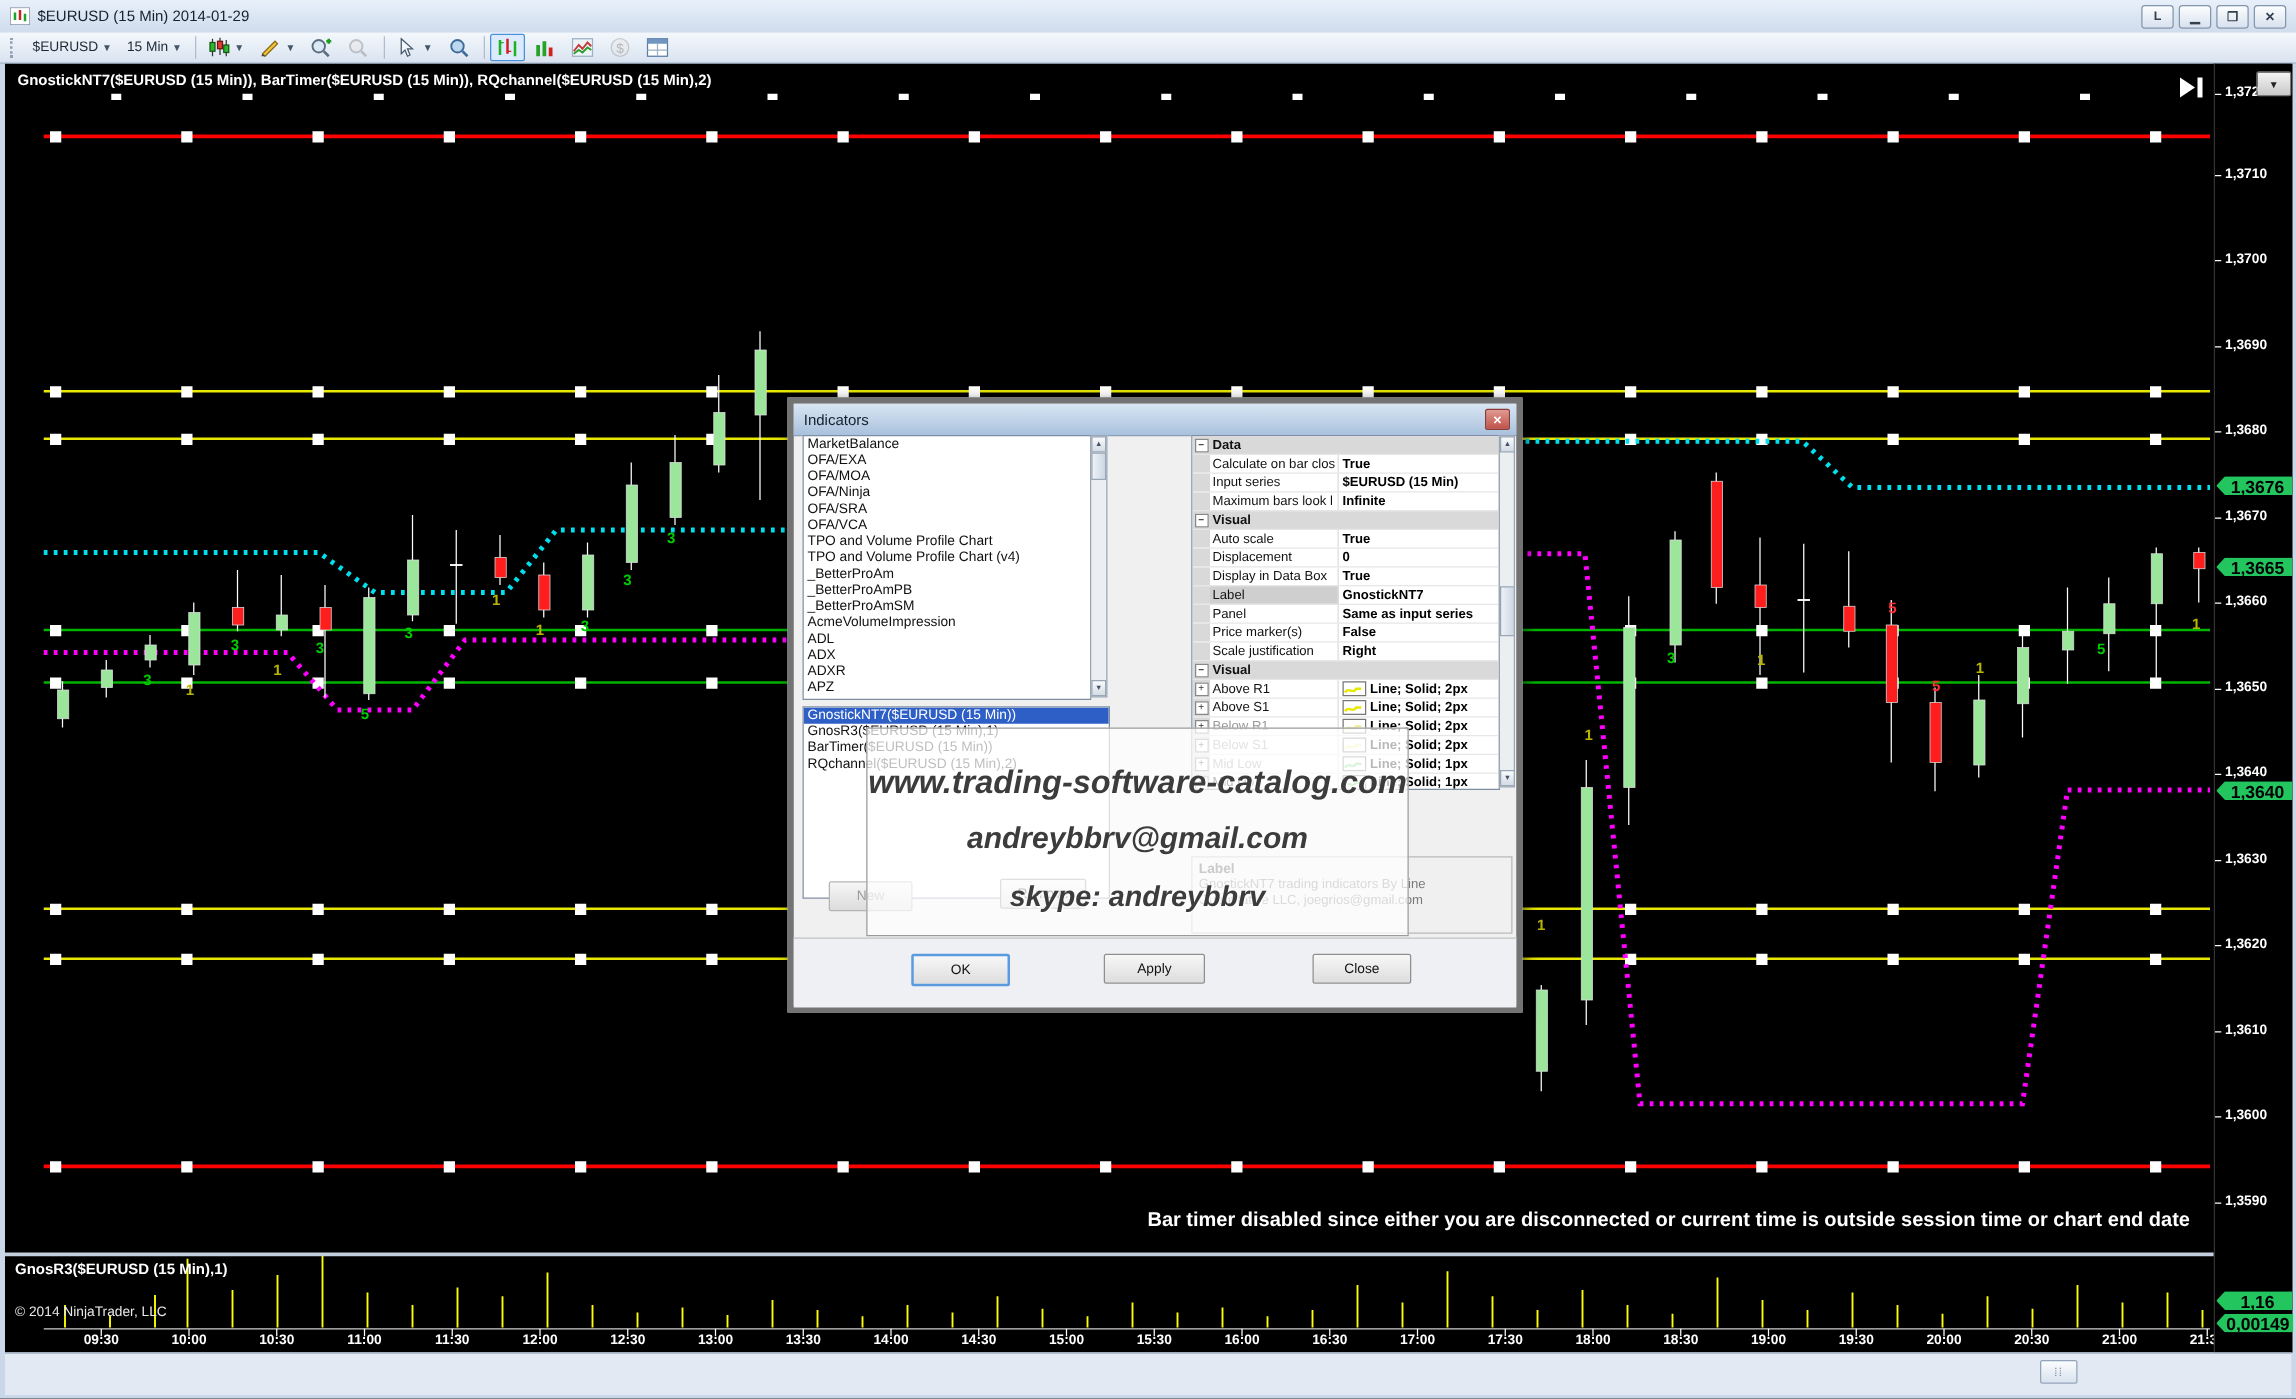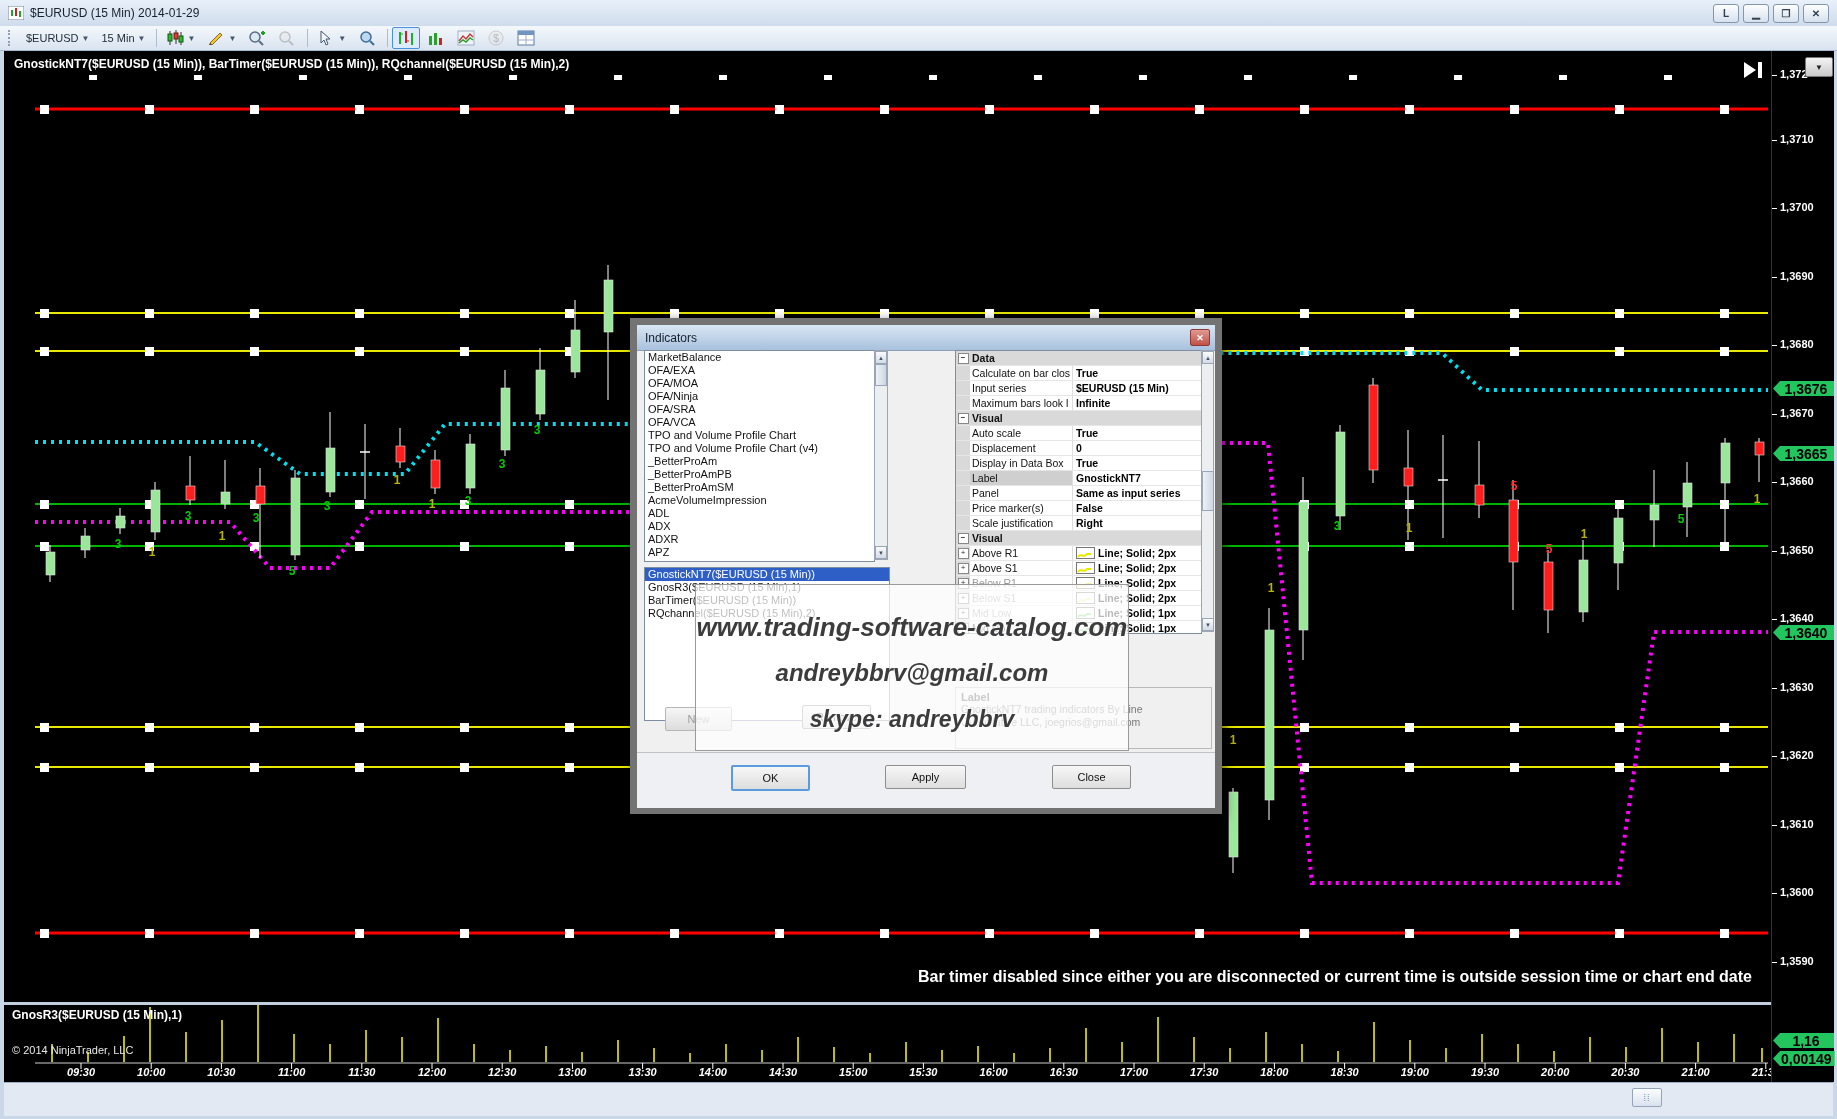--- a/index.html
+++ b/index.html
@@ -27,26 +27,26 @@
   #p2label{position:absolute;left:12px;top:1008px;color:#fff;font-size:12px;font-weight:bold;z-index:3;}
   #copyright{position:absolute;left:12px;top:1044px;color:#e8e8e8;font-size:11px;z-index:3;}
   #splitter{position:absolute;left:4px;top:1002px;width:1829px;height:3px;background:#c2cfdf;z-index:4;}
   
   #paxis{position:absolute;left:1771px;top:51px;width:62px;height:1031px;background:#000;z-index:5;border-left:1px solid #333;}
   .ptick{position:absolute;left:8px;color:#fff;font-size:11px;font-weight:bold;white-space:nowrap;}
   .pdash{position:absolute;left:0;width:5px;height:1px;background:#fff;}
   .pmark{position:absolute;left:1px;height:15px;min-width:50px;background:#22c55e;color:#000;font-size:14px;font-weight:bold;display:flex;align-items:center;justify-content:center;clip-path:polygon(0 50%,7px 0,100% 0,100% 100%,7px 100%);padding:0 3px 0 8px;z-index:6;}
   #axis-dd{position:absolute;left:33px;top:6px;width:26px;height:18px;background:linear-gradient(#f4f4f4,#c9c9c9);border:1px solid #777;border-radius:2px;color:#222;font-size:8px;display:flex;align-items:center;justify-content:center;z-index:7;}
   
-  .tlabel{position:absolute;top:1066px;color:#fff;font-size:11px;font-weight:bold;transform:translateX(-50%);z-index:3;font-style:italic;}
+  .tlabel{position:absolute;top:1066px;color:#fff;font-size:11px;font-weight:bold;transform:translateX(-50%);z-index:3;}
   
   #bstrip{position:absolute;left:4px;top:1082px;width:1829px;height:33px;background:#e2e9f3;border-top:1px solid #9fb0c4;z-index:6;}
   #bgripbtn{position:absolute;left:1628px;top:5px;width:28px;height:17px;background:linear-gradient(#fbfdfe,#d9e2ee);border:1px solid #93a4ba;border-radius:2px;display:flex;align-items:center;justify-content:center;color:#70839c;font-size:9px;letter-spacing:1px;}
   
-  #dialog{position:absolute;left:630px;top:318px;width:578px;height:482px;z-index:20;background:#f0f0f0;border:7px solid #737373;box-shadow:3px 3px 10px rgba(0,0,0,.55);font-size:11px;}
+  #dialog{position:absolute;left:630px;top:318px;width:578px;height:482px;z-index:20;background:#f0f0f0;border:5px solid #737373;box-shadow:3px 3px 10px rgba(0,0,0,.55);font-size:11px;}
   #dlg-title{position:absolute;left:0;top:0;width:100%;height:25px;background:linear-gradient(#d9e6f4,#a9c1dd);border-bottom:1px solid #8ba0b8;display:flex;align-items:center;}
   #dlg-title span{margin-left:8px;color:#14202d;font-size:12px;}
   #dlg-close{position:absolute;right:5px;top:4px;width:18px;height:15px;background:linear-gradient(#e09a93,#c05248);border:1px solid #8e3a34;border-radius:2px;color:#fff;font-size:9px;font-weight:bold;display:flex;align-items:center;justify-content:center;}
   .list{position:absolute;background:#fff;border:1px solid #7f8da0;overflow:hidden;}
   #availList{left:7px;top:25px;width:229px;height:210px;}
   #availSB{position:absolute;left:237px;top:25px;width:14px;height:210px;background:#eceff2;border:1px solid #9aa6b4;box-sizing:border-box;}
   .sbbtn{position:absolute;left:0;width:12px;height:13px;background:linear-gradient(#fafbfc,#d4dbe4);border:1px solid #98a6b6;font-size:6px;color:#44536a;display:flex;align-items:center;justify-content:center;box-sizing:border-box;}
   .sbthumb{position:absolute;left:0;width:12px;background:linear-gradient(90deg,#eef2f7,#ccd6e2);border:1px solid #98a6b6;box-sizing:border-box;}
   #confList{left:7px;top:242px;width:244px;height:152px;}
   .li{height:13px;line-height:13px;padding-left:3px;white-space:nowrap;color:#111;}

